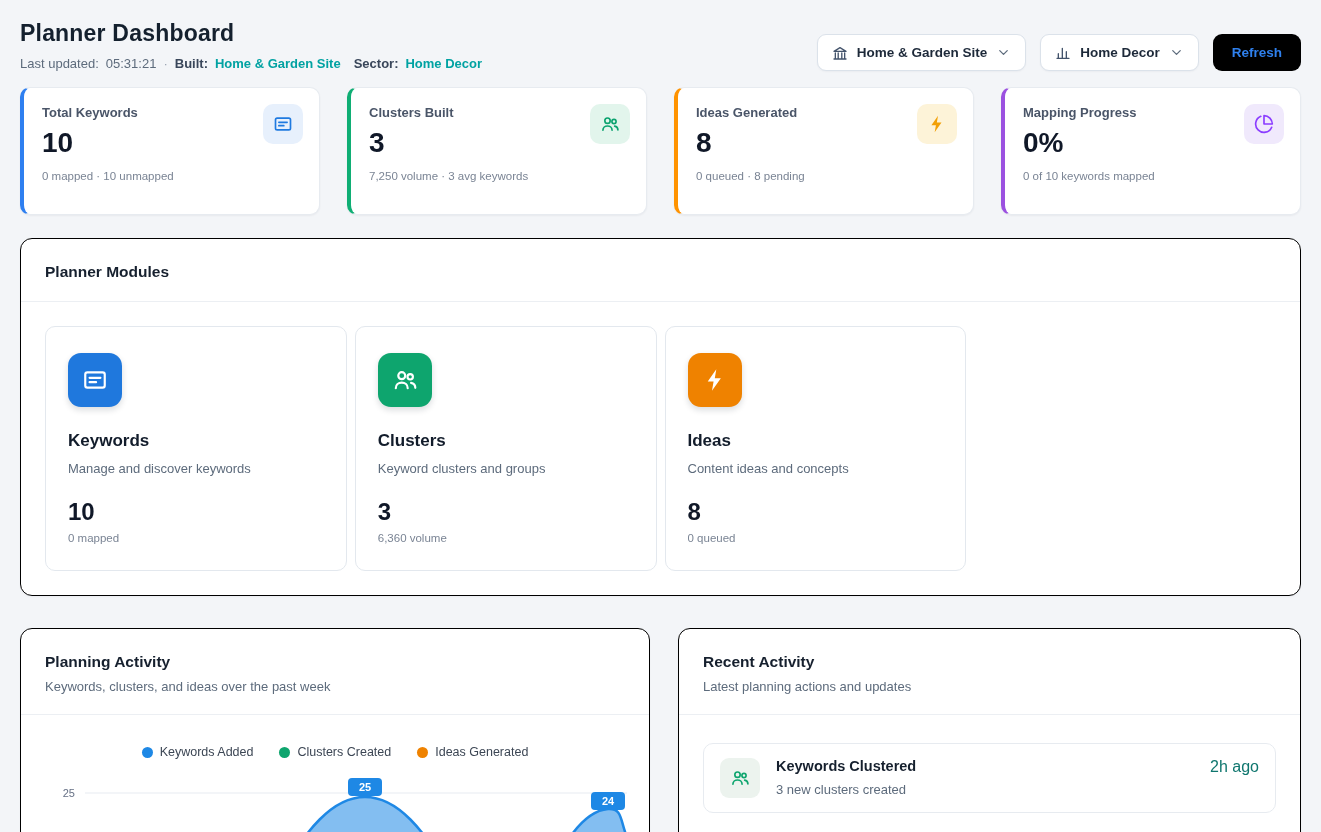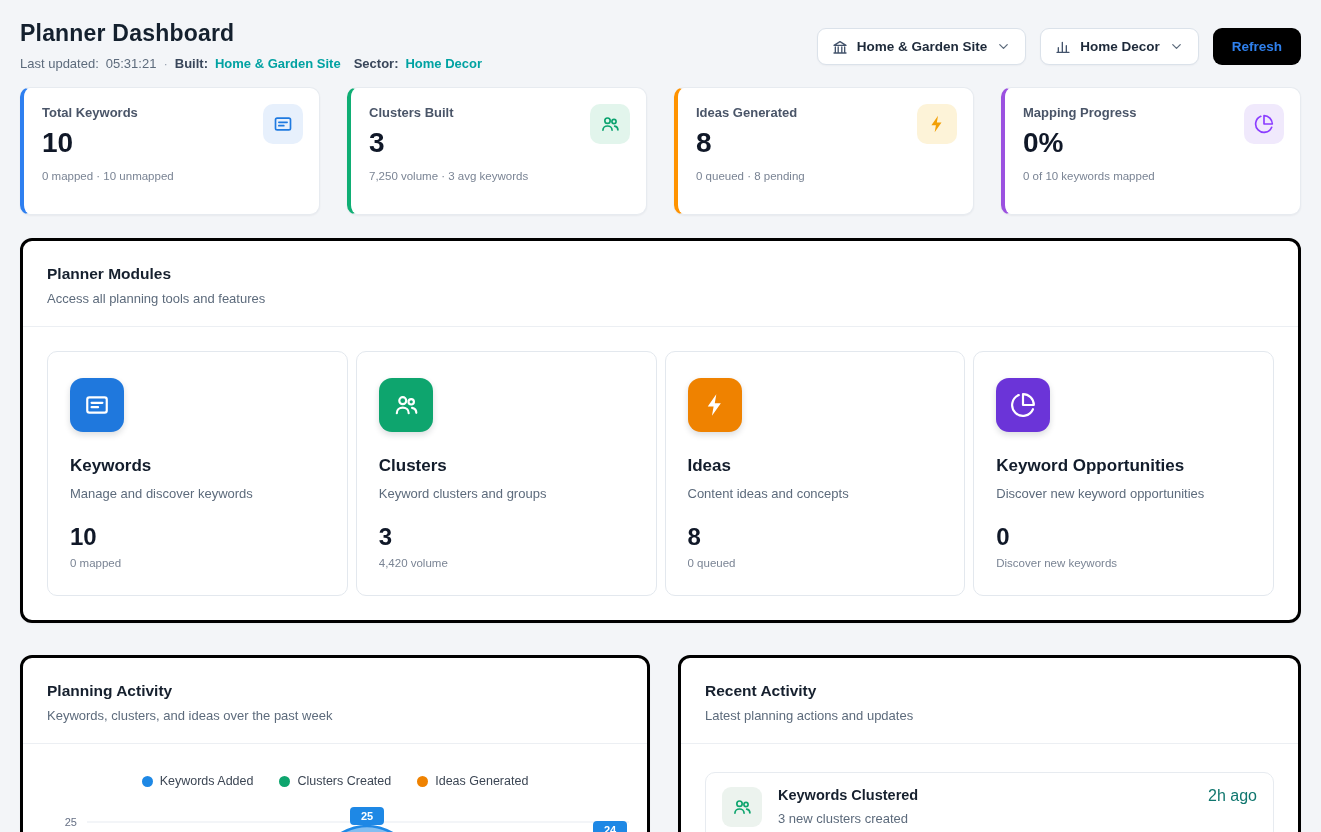--- a/index.html
+++ b/index.html
@@ -5,21 +5,21 @@
   * { margin:0; padding:0; box-sizing:border-box; }
   html,body { width:1321px; height:832px; overflow:hidden; }
   body {
     background:#f3f5f8;
     font-family:"Liberation Sans", sans-serif;
     color:#101828;
   }
   .page { padding:20px 20px 0 20px; }
 
   
-  .topbar { display:flex; justify-content:space-between; align-items:flex-start; }
+  .topbar { display:flex; justify-content:space-between; align-items:flex-end; }
   .page-title { font-size:23px; font-weight:800; color:#14202e; letter-spacing:.2px; }
   .meta { margin-top:9px; font-size:13px; color:#5d6b7c; display:flex; align-items:center; gap:7px; }
   .meta .meta-label { color:#39465a; font-weight:700; }
   .meta .meta-link { color:#00a2a2; font-weight:700; text-decoration:none; cursor:pointer; }
   .meta .dot { color:#9aa4b2; }
   .topbar-right { display:flex; align-items:center; gap:14px; margin-top:8px; }
   .select-btn {
     display:flex; align-items:center; gap:9px; background:#fff;
     border:1px solid #dbe2ea; border-radius:9px; padding:0 14px; height:37px;
     font-family:inherit; font-size:13.5px; font-weight:700; color:#1d2939; cursor:pointer;
@@ -52,21 +52,21 @@
     display:flex; align-items:center; justify-content:center;
   }
   .stat-icon svg { width:20px; height:20px; }
   .tint-blue   { background:#e7f0fc; color:#1f7ae0; }
   .tint-green  { background:#e2f5ec; color:#0ba36f; }
   .tint-amber  { background:#fdf3d8; color:#f2a007; }
   .tint-purple { background:#f0e9fc; color:#8b3dff; }
 
   
   .panel {
-    background:#fff; border:3px solid #000000; border-radius:12px;
+    background:#fff; border:1px solid #000000; border-radius:12px;
     box-shadow:0 1px 2px rgba(16,24,40,.04); overflow:hidden;
   }
   .panel-modules { margin-top:23px; }
   .panel-header { padding:24px 24px 20px; }
   .panel-title { font-size:15.5px; font-weight:700; color:#16202e; }
   .panel-sub { margin-top:8px; font-size:13px; color:#5d6b7c; }
   .panel-divider { height:1px; background:#eceff3; }
 
   
   .modules-grid { padding:24px; display:grid; grid-template-columns:repeat(4,1fr); gap:8px; }
@@ -212,21 +212,20 @@
             <path d="M21.2 15.9A10 10 0 1 1 8.1 2.8"></path>
             <path d="M22 12A10 10 0 0 0 12 2v10z"></path>
           </svg>
       </span>
     </article>
   </section>
 
   <section class="panel panel-modules">
     <div class="panel-header">
       <div class="panel-title">Planner Modules</div>
-      <div class="panel-sub">Access all planning tools and features</div>
     </div>
     <div class="panel-divider"></div>
 
     <div class="modules-grid">
 
       <article class="module-card">
         <span class="module-icon mi-blue">
           <svg viewBox="0 0 24 24" fill="none" stroke="currentColor" stroke-width="2" stroke-linecap="round" stroke-linejoin="round">
               <rect x="3" y="5" width="18" height="14" rx="2"></rect>
               <path d="M7 10h10M7 14h6"></path>
@@ -243,47 +242,35 @@
           <svg viewBox="0 0 24 24" fill="none" stroke="currentColor" stroke-width="2" stroke-linecap="round" stroke-linejoin="round">
               <circle cx="9" cy="8" r="3.2"></circle>
               <path d="M3.5 19.5c0-3.1 2.5-5.1 5.5-5.1s5.5 2 5.5 5.1"></path>
               <circle cx="16.8" cy="9" r="2.5"></circle>
               <path d="M17.6 14.6c2.3.4 3.9 2.1 3.9 4.6"></path>
             </svg>
         </span>
         <div class="module-title">Clusters</div>
         <div class="module-desc">Keyword clusters and groups</div>
         <div class="module-value">3</div>
-        <div class="module-detail">4,420 volume</div>
+        <div class="module-detail">6,360 volume</div>
       </article>
 
       <article class="module-card">
         <span class="module-icon mi-orange">
           <svg viewBox="0 0 24 24" fill="currentColor">
               <path d="M13.2 2 5.3 13.4h5.4L9.2 22l8.2-11.7h-5.6z"></path>
             </svg>
         </span>
         <div class="module-title">Ideas</div>
         <div class="module-desc">Content ideas and concepts</div>
         <div class="module-value">8</div>
         <div class="module-detail">0 queued</div>
       </article>
 
-      <article class="module-card">
-        <span class="module-icon mi-purple">
-          <svg viewBox="0 0 24 24" fill="none" stroke="currentColor" stroke-width="2" stroke-linecap="round" stroke-linejoin="round">
-              <path d="M21.2 15.9A10 10 0 1 1 8.1 2.8"></path>
-              <path d="M22 12A10 10 0 0 0 12 2v10z"></path>
-            </svg>
-        </span>
-        <div class="module-title">Keyword Opportunities</div>
-        <div class="module-desc">Discover new keyword opportunities</div>
-        <div class="module-value">0</div>
-        <div class="module-detail">Discover new keywords</div>
-      </article>
     </div>
   </section>
 
   <section class="bottom-row">
 
     <div class="panel bottom-card">
       <div class="panel-header">
         <div class="panel-title">Planning Activity</div>
         <div class="panel-sub">Keywords, clusters, and ideas over the past week</div>
       </div>

